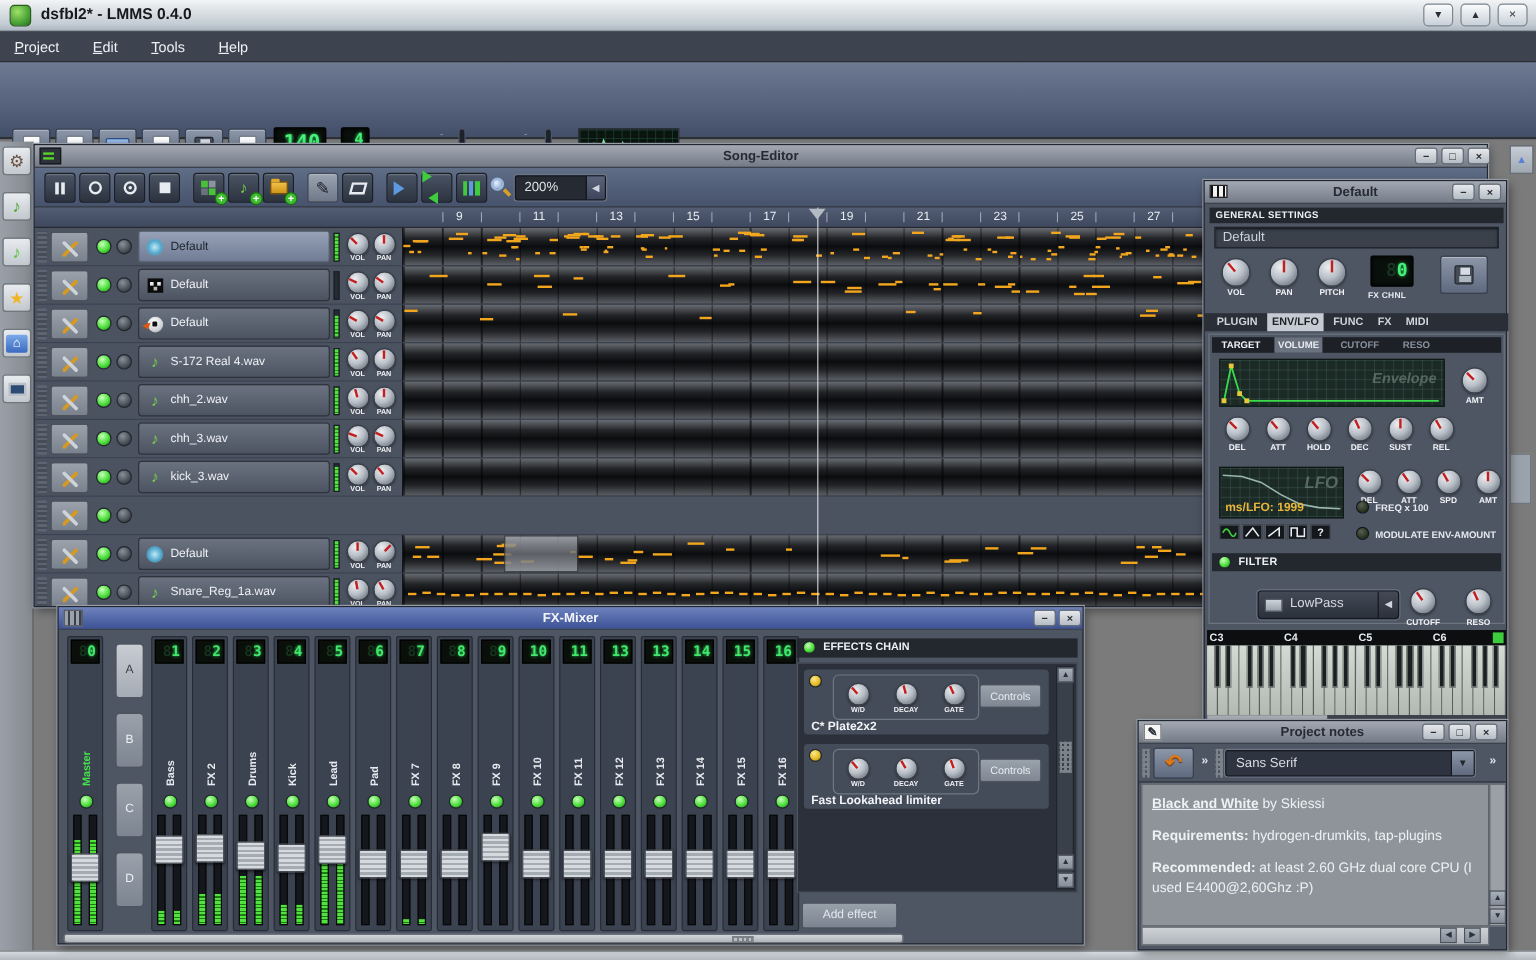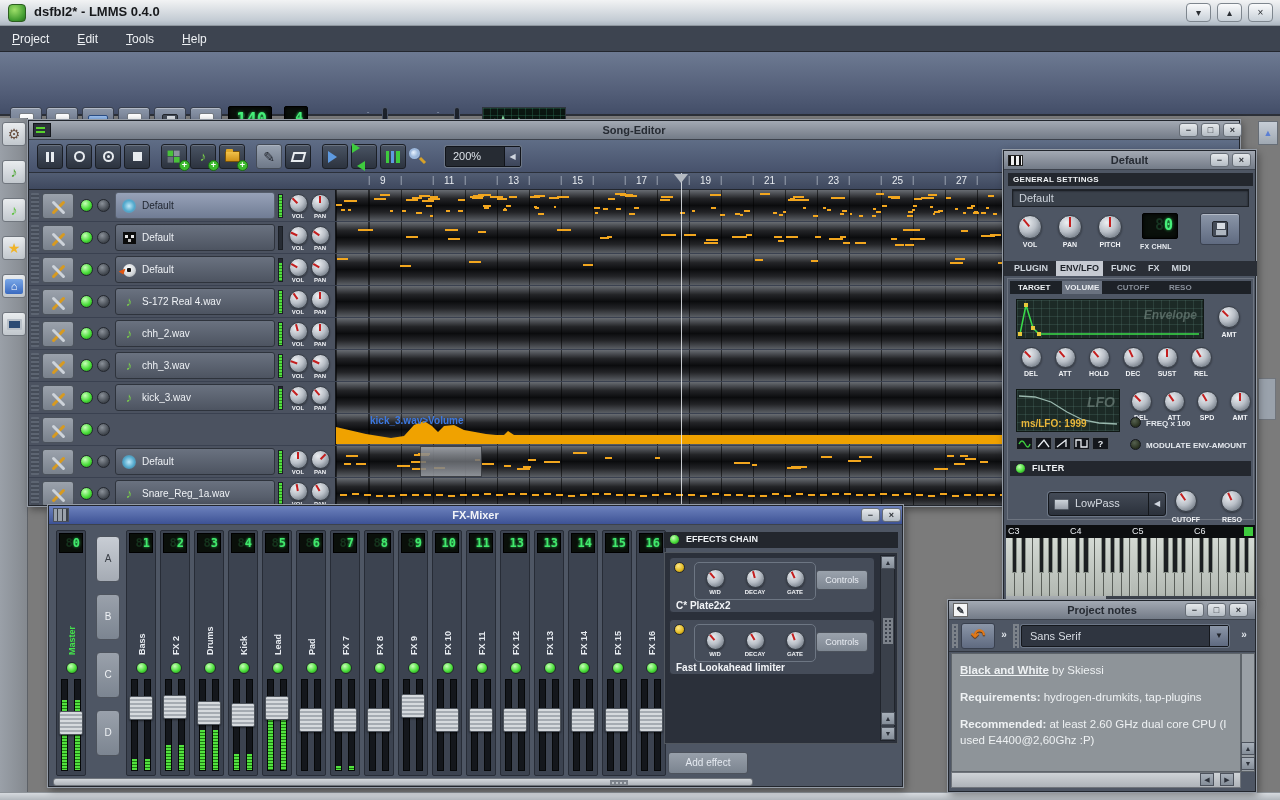--- a/index.html
+++ b/index.html
@@ -105,21 +105,21 @@
 .mini-note { color:#7ad24a; font-size:13px; }
 .ic-folder { width:15px; height:11px; background:linear-gradient(#f2c24a,#cf9218); border:1px solid #7a5408; border-radius:1px; position:relative; }
 .ic-folder:before { content:""; position:absolute; left:0; top:-3px; width:7px; height:3px; background:#e0a928; border-radius:1px 1px 0 0; }
 .tri-r { width:0; height:0; border:6px solid transparent; border-left:9px solid #5e9ae0; }
 .tri-pair i { display:inline-block; width:0; height:0; border:5px solid transparent; }
 .tri-pair .l { border-right:8px solid #3ecb3e; } .tri-pair .r { border-left:8px solid #3ecb3e; }
 .ic-follow { width:14px; height:12px; background:linear-gradient(90deg,#3ecb3e 0 3px,transparent 3px 5px,#5e9ae0 5px 8px,transparent 8px 10px,#3ecb3e 10px 13px); }
 .ic-mag { width:11px; height:11px; border:2px solid #9db8dc; border-radius:50%; position:relative; background:radial-gradient(circle at 35% 35%, #e8f2ff, #7ea2cc); }
 .ic-mag:after { content:""; position:absolute; left:8px; top:9px; width:7px; height:3px; background:#d7a128; transform:rotate(45deg); }
 #se-zoom { position:absolute; left:400px; top:6px; width:76px; height:21px; background:#262b33;
-  border:1px solid #11141a; box-shadow:0 0 0 1px #6c7686; border-radius:2px; color:#dbe0e7; font-size:11px;margin-left:16px; }
+  border:1px solid #11141a; box-shadow:0 0 0 1px #6c7686; border-radius:2px; color:#dbe0e7; font-size:11px; }
 #se-zoom .zv { position:absolute; left:7px; top:3px; }
 #se-zoom .za { position:absolute; right:0; top:0; width:16px; height:100%; border-left:1px solid #11141a;
   background:linear-gradient(#59637a,#3c455a); color:#cfd5de; font-size:8px; text-align:center; line-height:19px; }
 #se-ruler { position:absolute; left:0; top:52px; width:100%; height:17px;
   background:linear-gradient(#525d73,#3e485e); border-bottom:1px solid #23272e; overflow:hidden; }
 .ruler-num { position:absolute; top:2px; font-size:10px; color:#e8ecf1; }
 .ruler-mark { position:absolute; top:2px; font-size:9px; color:#aeb6c2; }
 #se-tracks { position:absolute; left:0; top:69px; width:100%; height:315px; overflow:hidden; background:#4b5260; }
 .trow { position:absolute; left:0; width:100%; height:32px; border-bottom:1px solid #3a4150; background:#4b5260; }
 .tgrip { position:absolute; left:2px; top:3px; width:8px; height:26px;
@@ -228,21 +228,21 @@
 #filter-dd { position:absolute; left:40px; top:213px; width:118px; height:24px; border-radius:3px;
   background:linear-gradient(#434a56,#2b313b); border:1px solid #14171c; box-shadow:0 0 0 1px #6c7686;
   color:#d6dbe2; font-size:11px; }
 #filter-dd .txt { position:absolute; left:26px; top:4px; }
 #filter-dd .fdi { position:absolute; left:5px; top:6px; width:15px; height:11px;
   background:linear-gradient(#cdd3da,#9aa1ab); border:1px solid #555c66; border-radius:1px; }
 #filter-dd .arr { position:absolute; right:0; top:0; width:17px; height:100%; border-left:1px solid #14171c;
   color:#cfd5de; font-size:8px; text-align:center; line-height:22px; }
 #piano { position:absolute; left:2px; top:374px; width:249px; height:76px; background:#14161a; }
 #octave-strip { position:absolute; left:0; top:0; width:100%; height:13px; background:#0c0e10; }
-.oct-label { position:absolute; top:1px; color:#e8ecf0; font-size:9px; font-weight:normal; }
+.oct-label { position:absolute; top:1px; color:#e8ecf0; font-size:9px; font-weight:bold; }
 #oct-marker { position:absolute; right:2px; top:2px; width:9px; height:9px; background:#3ecb3e; }
 #keys { position:absolute; left:0; top:13px; width:100%; height:58px; background:#c2c8c2; }
 .wkey { position:absolute; top:0; height:100%; background:linear-gradient(#d4dad4,#b2b8b2); border-right:1px solid #5a5f5a; }
 .bkey { position:absolute; top:0; height:60%; background:#1c1f22; border:1px solid #8a918a; border-top:none; z-index:2; }
 #piano-scroll { position:absolute; left:0; top:71px; width:100%; height:5px; background:#3e444e; }
 #piano-scroll i { position:absolute; left:0; top:0; width:40%; height:100%; background:#aab0b6; }
 
 
 #notes { left:948px; top:600px; width:308px; height:192px; z-index:40; }
 #notes-toolbar { position:absolute; left:0; top:19px; width:100%; height:32px; background:#4e5664; border-bottom:1px solid #31363f; }
@@ -871,27 +871,20 @@
           </div>
         </div>
         <div class="trow" style="top: 224px;">
           <div class="tgrip"></div>
           <div class="ttools">
             <span class="b1"></span>
             <span class="b2"></span>
           </div>
           <div class="led on" style="left: 51px; top: 9px; width: 13px; height: 13px;"></div>
           <div class="led off" style="left: 68px; top: 9px; width: 13px; height: 13px;"></div>
-          <div class="pattern">
-            <div class="bars"></div>
-            <svg width="898" height="31" viewBox="0 0 898 31" style="position:absolute;left:0;top:0">
-              <path fill="#f0a200" d="M0,13 L30,20 L55,24 L68,22 L78,11 L88,7 L96,12 L102,18 L108,12 L118,11 L128,16 L150,20 L160,21 L168,21 L172,17 L178,21 L898,21 L898,30 L0,30 Z"></path>
-            </svg>
-            <div class="auto-label">kick_3.wav&gt;Volume</div>
-          </div>
         </div>
         <div class="trow" style="top: 256px;">
           <div class="tgrip"></div>
           <div class="ttools">
             <span class="b1"></span>
             <span class="b2"></span>
           </div>
           <div class="led on" style="left: 51px; top: 9px; width: 13px; height: 13px;"></div>
           <div class="led off" style="left: 68px; top: 9px; width: 13px; height: 13px;"></div>
           <div class="tname"><span class="ticon">

